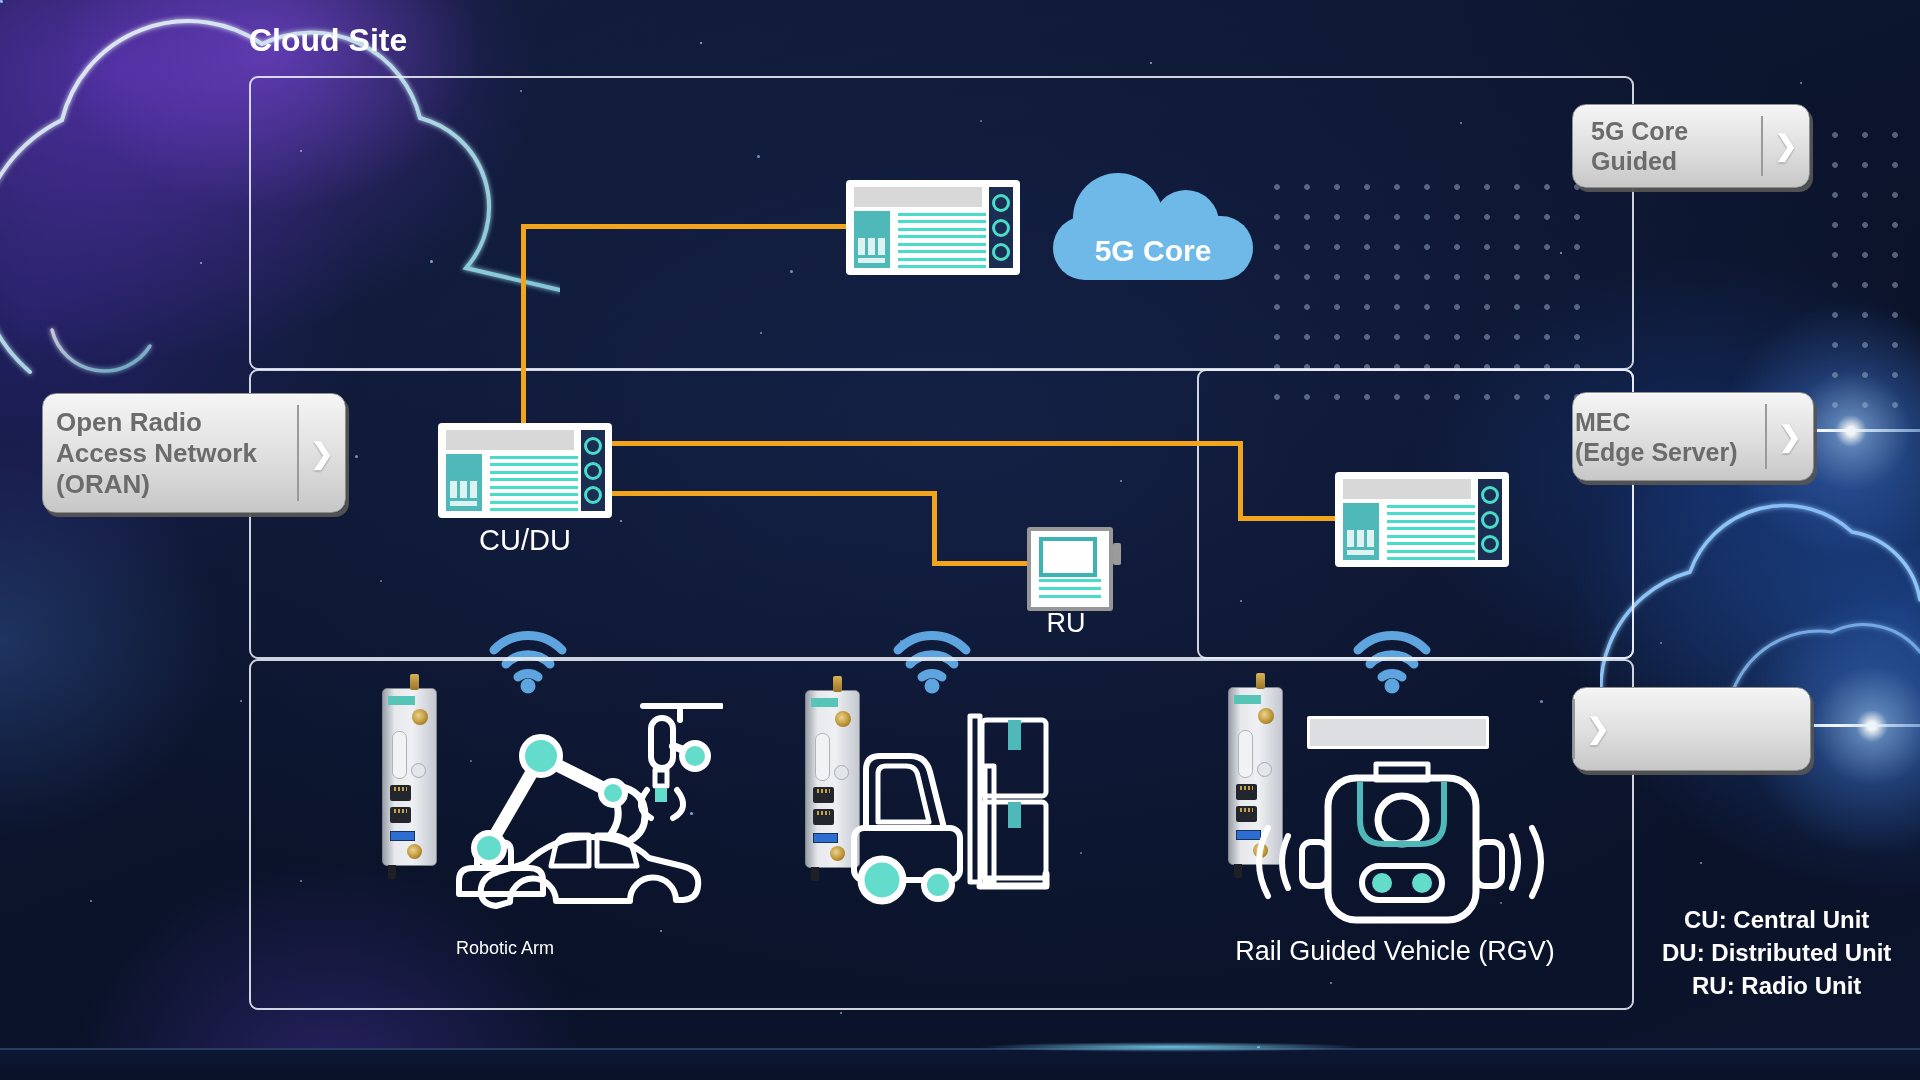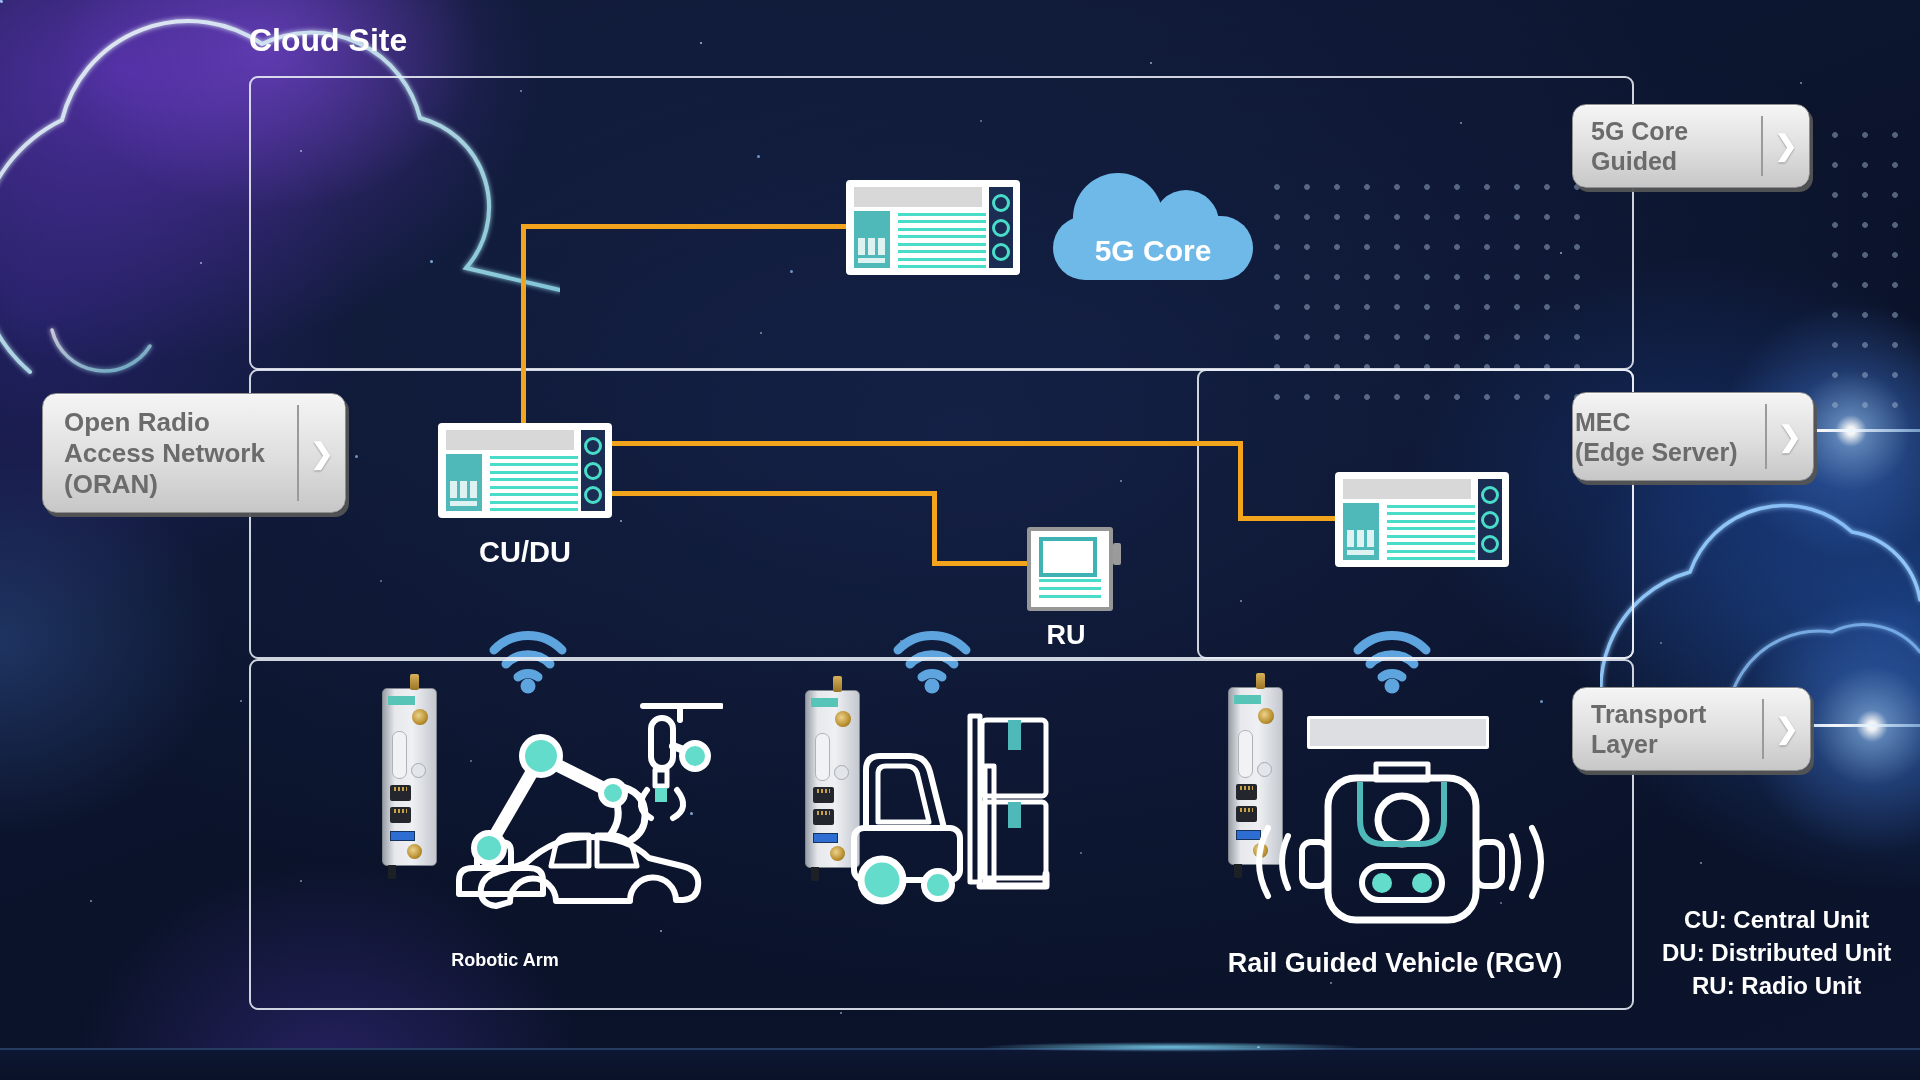--- a/index.html
+++ b/index.html
@@ -49,21 +49,21 @@
   .sbox{position:absolute;border:2px solid rgba(233,238,246,.88);border-radius:9px;}
   .title{position:absolute;color:#fff;font-weight:bold;}
   
   .oc{position:absolute;background:#F2A41C;}
   
   .callout{position:absolute;display:flex;align-items:center;cursor:pointer;
     background:linear-gradient(180deg,#f5f5f5 0%,#dedede 55%,#c7c7c7 100%);
     border:1px solid #8e8e8e;border-radius:14px;
     box-shadow:3px 4px 0 rgba(84,84,84,.95), inset 0 1px 0 rgba(255,255,255,.6);
     color:#6B6B6B;font-weight:bold;font-size:26px;line-height:31px;}
-  .callout .txt{flex:1;padding-left:21px;}
+  .callout .txt{flex:1;padding-left:13px;}
   .callout .vdiv{width:2px;align-self:stretch;margin:11px 0;background:#9a9a9a;}
   .callout .chev{width:46px;text-align:center;color:#fff;font-size:28px;text-shadow:0 1px 2px rgba(0,0,0,.35);}
   
   .server{position:absolute;width:174px;height:95px;background:#fff;border-radius:4px;}
   .server .srv-top{position:absolute;left:8px;top:7px;width:128px;height:20px;background:#d8d8d8;}
   .server .srv-teal{position:absolute;left:8px;top:31px;width:36px;height:57px;background:#4FB9B9;}
   .server .srv-teal i{position:absolute;bottom:13px;width:7px;height:17px;background:rgba(255,255,255,.82);}
   .server .srv-teal i:nth-child(1){left:4px;} .server .srv-teal i:nth-child(2){left:14px;} .server .srv-teal i:nth-child(3){left:24px;}
   .server .srv-teal b{position:absolute;bottom:5px;left:4px;width:27px;height:5px;background:rgba(255,255,255,.82);}
   .server .srv-lines{position:absolute;left:52px;top:33px;width:88px;height:55px;display:flex;flex-direction:column;justify-content:space-between;}
@@ -86,21 +86,21 @@
   .rt-slot{left:9px;top:42px;width:13px;height:46px;background:#f1f2f4;border:1px solid #aeb3ba;border-radius:7px;}
   .rt-btn{left:28px;top:74px;width:13px;height:13px;border-radius:50%;background:#e2e5e9;border:1px solid #a5aab1;}
   .rt-eth{left:7px;width:21px;height:16px;background:#23262c;border-radius:2px;}
   .rt-eth::after{content:"";position:absolute;left:4px;top:2px;width:13px;height:4px;
     background:repeating-linear-gradient(90deg,#c8a24a 0 2px,transparent 2px 4px);}
   .rt-eth.e1{top:96px;} .rt-eth.e2{top:118px;}
   .rt-usb{left:7px;top:142px;width:23px;height:8px;background:#2E6ED2;border:1px solid #14345c;}
   .rt-sma2{left:24px;top:155px;width:15px;height:15px;border-radius:50%;background:radial-gradient(circle at 40% 40%,#ecd28c,#b98f2f 60%,#6d5313);}
   .rt-tail{left:5px;bottom:-14px;width:8px;height:14px;background:#1d2126;border-radius:0 0 2px 2px;}
   
-  .lbl{position:absolute;color:#fff;font-weight:bold;text-align:center;margin-top:12px;}
+  .lbl{position:absolute;color:#fff;font-weight:normal;text-align:center;}
   .cloud5g{position:absolute;left:1053px;top:173px;width:200px;height:107px;}
   .cloud5g .base{position:absolute;left:0;bottom:0;width:200px;height:64px;background:#6FB9E9;border-radius:32px;}
   .cloud5g .b1{position:absolute;left:20px;top:0;width:90px;height:90px;background:#6FB9E9;border-radius:50%;}
   .cloud5g .b2{position:absolute;left:100px;top:17px;width:66px;height:66px;background:#6FB9E9;border-radius:50%;}
   .cloud5g .ctxt{position:absolute;left:0;right:0;bottom:12px;text-align:center;font-size:30px;font-weight:bold;color:#fff;}
   .rail{position:absolute;left:1307px;top:716px;width:176px;height:27px;background:#dcdee1;border:3px solid #fff;border-radius:2px;}
   .art{position:absolute;}
   .legend{position:absolute;left:1662px;top:903px;color:#fff;font-weight:bold;font-size:24px;line-height:33px;white-space:nowrap;text-align:center;}
 </style>
 </head>
@@ -412,21 +412,17 @@
   <div class="callout" style="left:1572px;top:392px;width:240px;height:87px;font-size:25px;line-height:30px;">
     <div class="txt" style="padding-left:2px;">
       <div>MEC</div>
       <div>(Edge Server)</div>
     </div>
     <div class="vdiv"></div>
     <div class="chev">❯</div>
   </div>
 
   <div class="callout" style="left:1572px;top:687px;width:237px;height:82px;font-size:25px;line-height:30px;">
-    <div class="txt" style="padding-left:18px;">
-      <div>Transport</div>
-      <div>Layer</div>
-    </div>
     <div class="vdiv"></div>
     <div class="chev">❯</div>
   </div>
 
 </div>
 
 </body></html>

